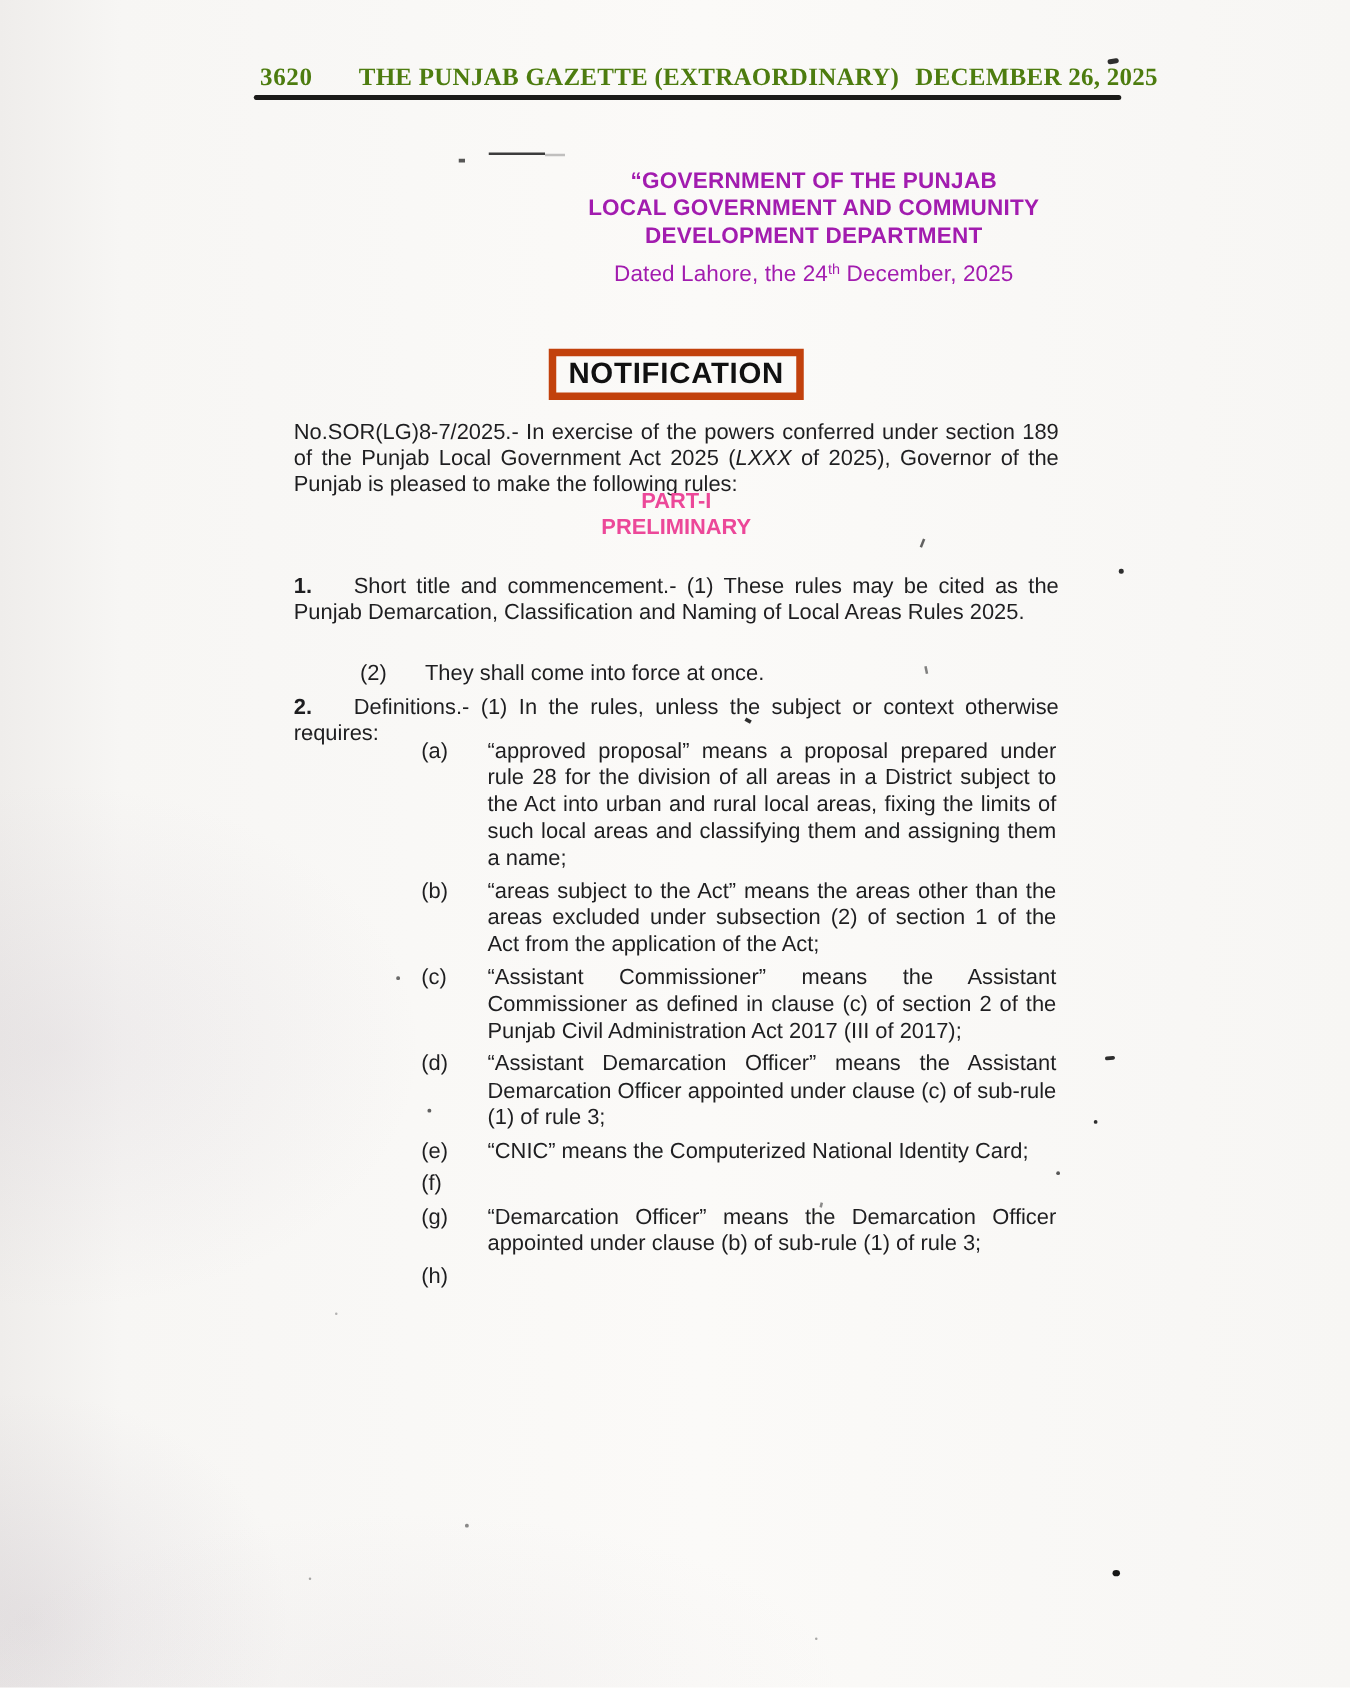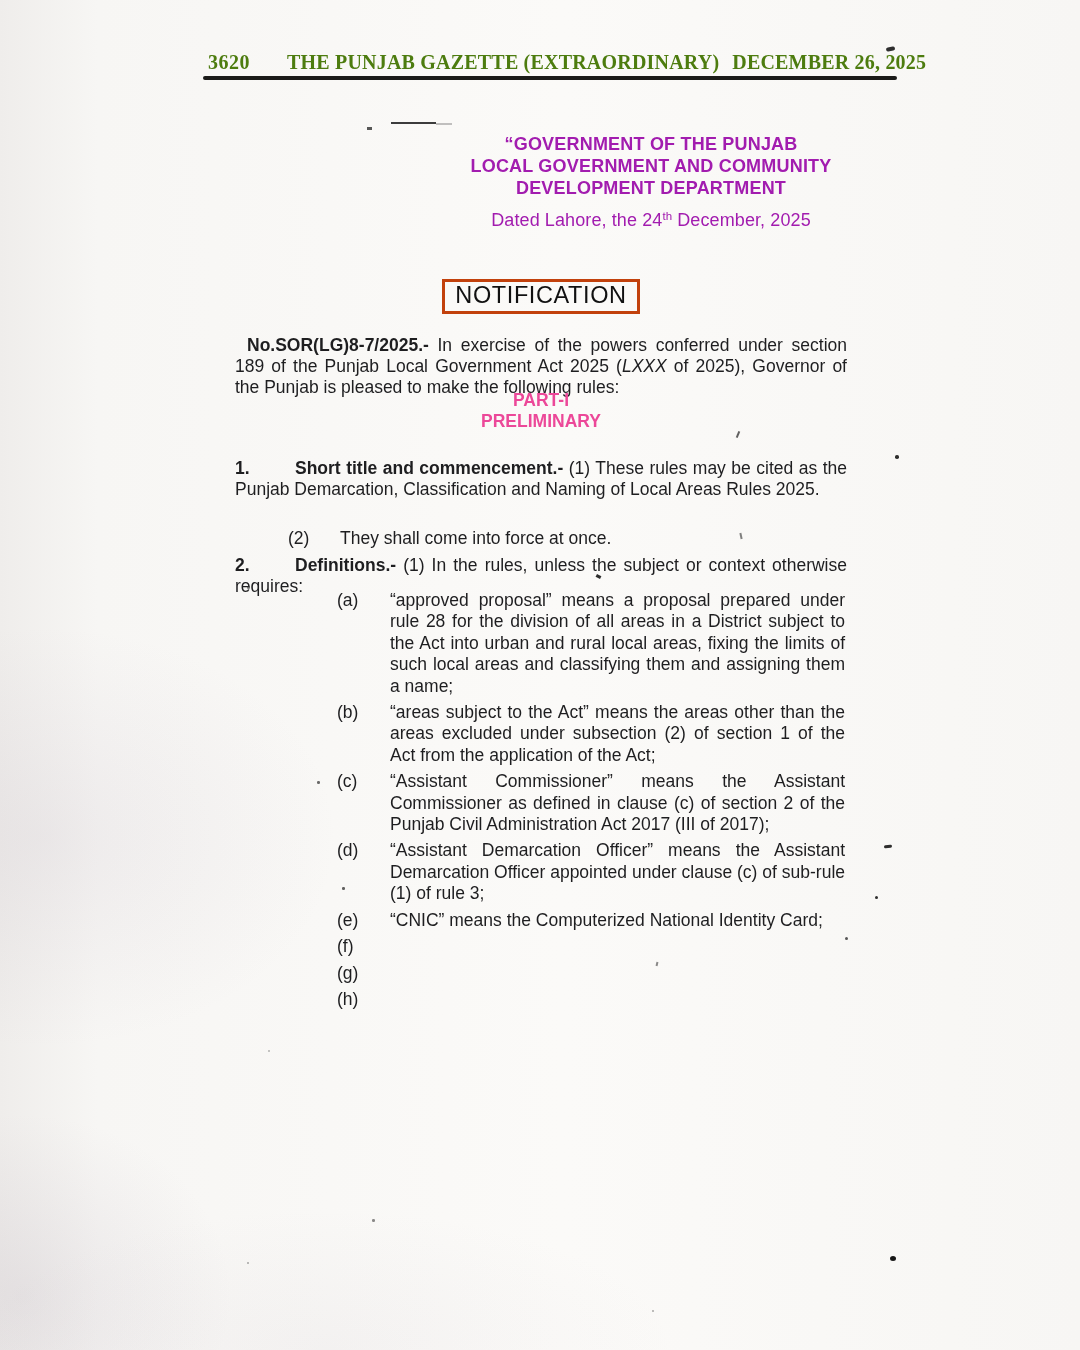--- a/index.html
+++ b/index.html
@@ -20,26 +20,26 @@
   #header .gtitle{letter-spacing:0.2px;margin-left:30px;}
   #header .gdate{margin-left:13px;letter-spacing:0.2px;}
   #header-rule{top:76px;left:203px;width:694px;height:3.5px;background:#1b1b19;border-radius:2px;}
   
   #title-block{top:134px;left:237px;width:828px;text-align:center;
     font-weight:bold;font-size:18px;line-height:21.8px;letter-spacing:0.2px;color:#a21caf;}
   #dated-line{margin-top:7px;font-weight:normal;font-size:18px;letter-spacing:0.1px;}
   #dated-line .sup{font-size:11.5px;vertical-align:6px;}
   
   #notif-wrap{top:279px;left:235px;width:612px;text-align:center;}
-  #notif-box{display:inline-block;border:3px solid #c2410c;padding:0px 10px 2px;
-    font-weight:normal;font-size:23.5px;letter-spacing:0.6px;color:#111;}
+  #notif-box{display:inline-block;border:6px solid #c2410c;padding:0px 10px 2px;
+    font-weight:bold;font-size:23.5px;letter-spacing:0.6px;color:#111;}
   
   .body-block{left:235px;width:612px;font-size:17.5px;line-height:21.4px;text-align:justify;}
   #para1{top:317px;}
-  .b{font-weight:bold;margin-left:12px;}
+  .b{font-weight:normal;}
   .it{font-style:italic;}
   #part-head{top:390px;left:235px;width:612px;text-align:center;font-weight:bold;
     font-size:17.5px;line-height:20.8px;color:#ec4899;}
   #rule1{top:440px;}
   #rule2{top:537px;}
   .rule-num{display:inline-block;width:48px;font-weight:bold;}
   #rule1-sub{top:510px;left:235px;width:612px;font-size:17.5px;line-height:21.4px;}
   .sub-label{display:inline-block;margin-left:53px;width:52px;}
   
   #defs{top:590px;left:235px;width:612px;font-size:17.5px;line-height:21.4px;}
@@ -103,20 +103,21 @@
   </div>
   <div class="def-item">
     <span class="def-label">(e)</span>
     <span class="def-text">“CNIC” means the Computerized National Identity Card;</span>
   </div>
   <div class="def-item">
     <span class="def-label">(f)</span>
   </div>
   <div class="def-item">
     <span class="def-label">(g)</span>
+    <span class="def-text">“Demarcation Officer” means the Demarcation Officer appointed under clause (b) of sub-rule (1) of rule 3;</span>
   </div>
   <div class="def-item">
     <span class="def-label">(h)</span>
   </div>
 </div>
 
 <div class="art" style="top:47px;left:886px;width:9px;height:3.5px;border-radius:2px;transform:rotate(-10deg);"></div>
 <div class="art" style="top:127px;left:367px;width:5px;height:2.5px;opacity:.8;"></div>
 <div class="art" style="top:122px;left:391px;width:45px;height:2px;background:#3c3c3c;"></div>
 <div class="art" style="top:123px;left:436px;width:16px;height:1.5px;background:#8f8f8f;opacity:.55;"></div>

